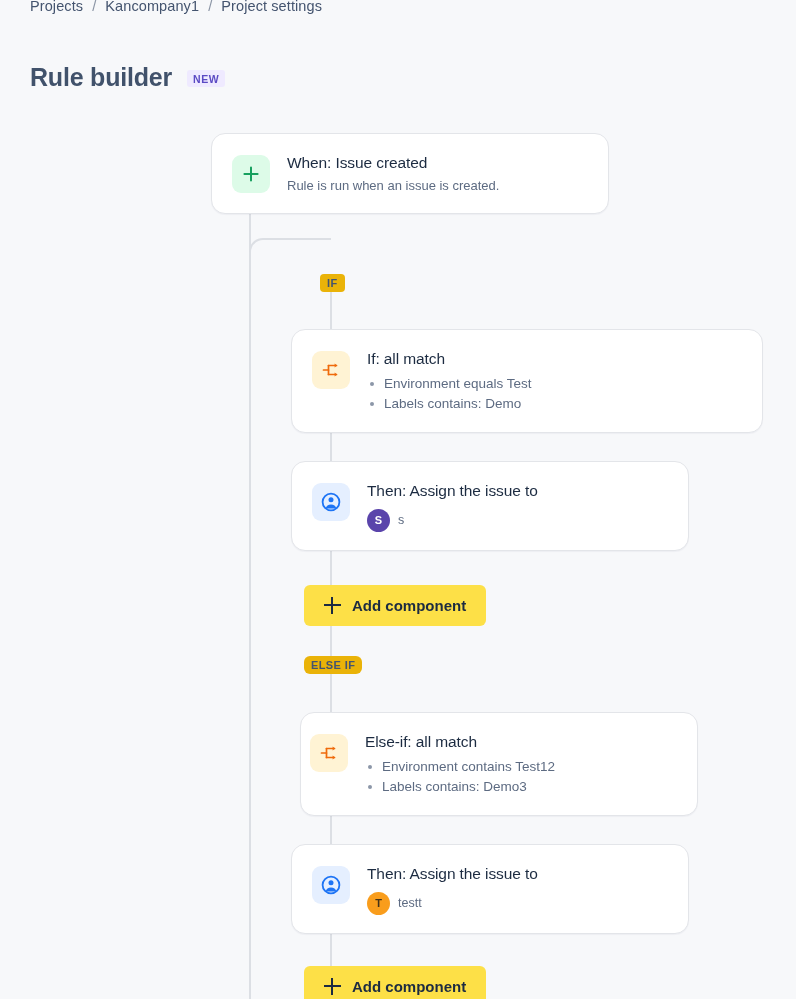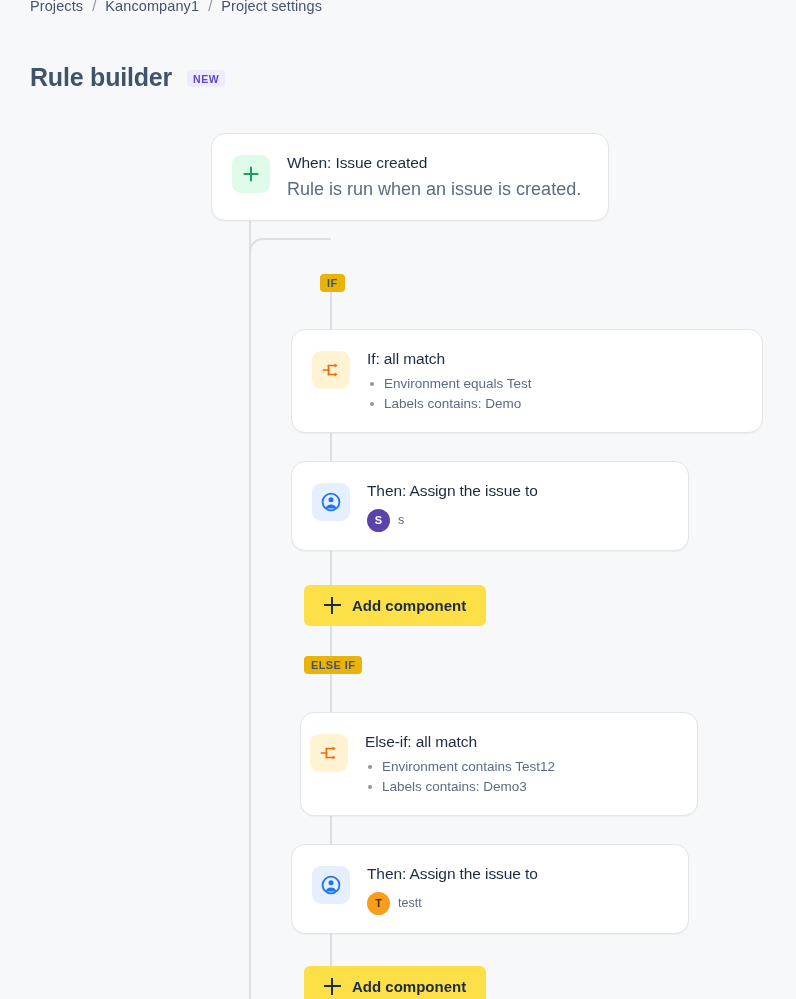--- a/index.html
+++ b/index.html
@@ -116,21 +116,21 @@
 
   .card-body { padding-top: 1px; }
 
   .card-title {
     font-size: 15.5px;
     color: #1c2b41;
     letter-spacing: -.1px;
     line-height: 1.35;
   }
   .card-sub {
-    font-size: 18px;
+    font-size: 13px;
     color: #5d6b82;
     margin-top: 3px;
     line-height: 1.4;
     text-align: center;
   }
 
   .cond-list {
     list-style: none;
     margin-top: 4px;
   }
@@ -285,21 +285,21 @@
         <span class="assignee-name">s</span>
       </div>
     </div>
   </div>
 
   <button class="add-btn" style="left:304px; top:585px;">
     <span class="plus-glyph"></span>
     <span>Add component</span>
   </button>
 
-  <div class="branch-badge" style="left:304px; top:656px;">ELSE IF</div>
+  <div class="branch-badge" style="left:304px; top:656px;border-radius:6px;">ELSE IF</div>
 
   <div class="card" style="left:300px; top:712px; width:398px;padding-left:9px;">
     <div class="card-icon icon-branch">
       <svg width="20" height="20" viewBox="0 0 20 20" aria-hidden="true">
         <g stroke="#ef6a0b" stroke-width="1.7" fill="none" stroke-linecap="round" stroke-linejoin="round">
           <path d="M2.5 10h5"></path>
           <path d="M7.5 5.5v9"></path>
           <path d="M7.5 5.5h8"></path>
           <path d="M7.5 14.5h8"></path>
         </g>

